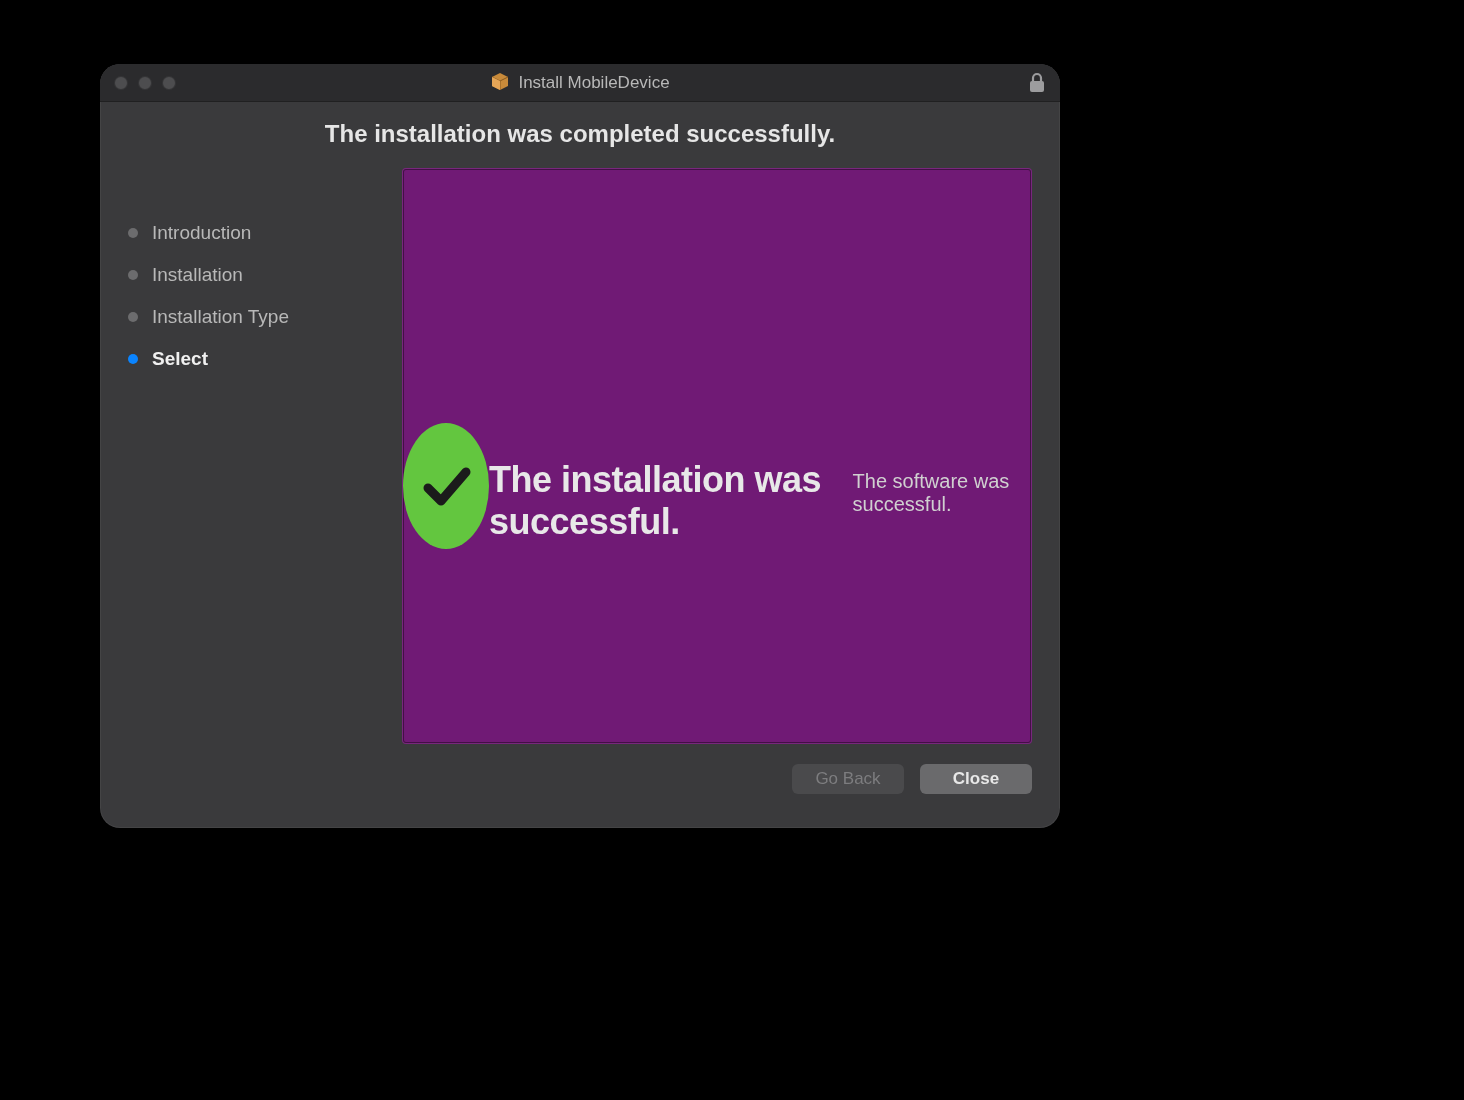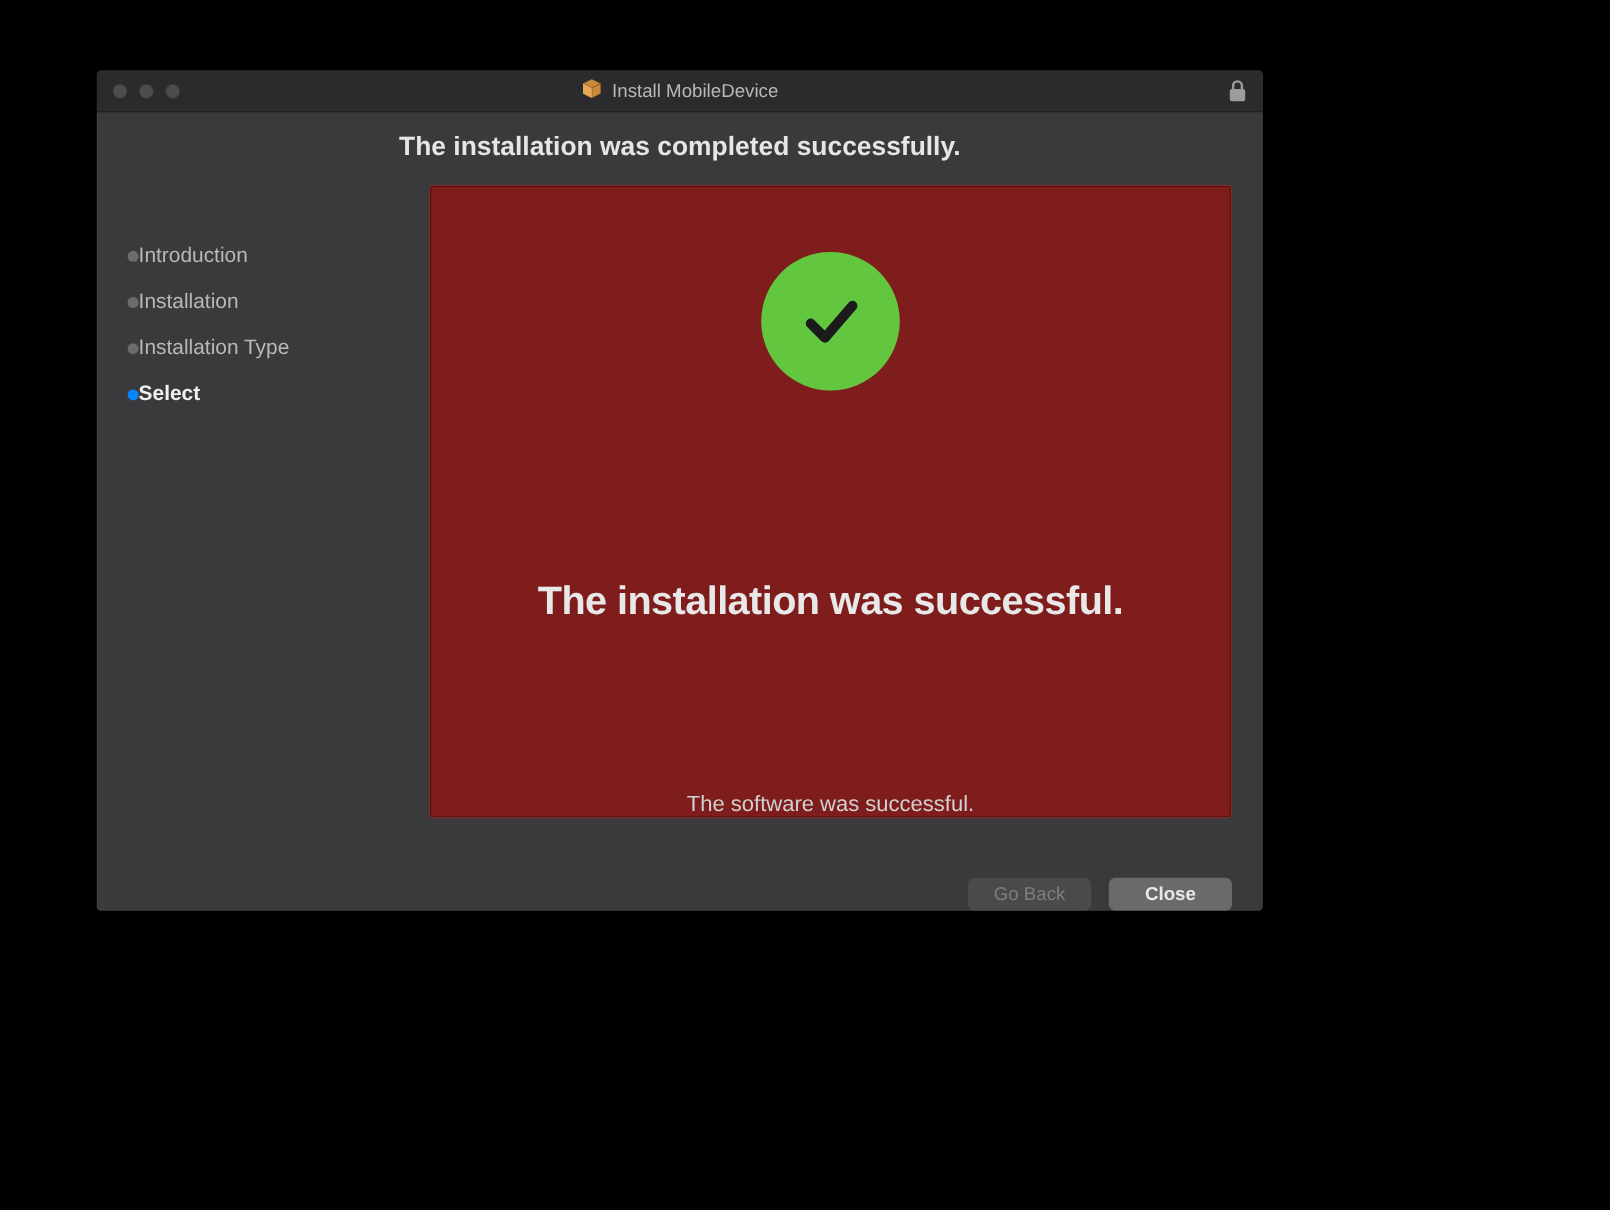--- a/index.html
+++ b/index.html
@@ -5,26 +5,26 @@
   * { box-sizing: border-box; margin: 0; padding: 0; }
   html, body {
     width: 1464px;
     height: 1100px;
     background: #000;
     font-family: -apple-system, BlinkMacSystemFont, "Helvetica Neue", Arial, sans-serif;
     overflow: hidden;
   }
   .window {
     position: absolute;
-    left: 88px;
+    left: 100px;
     top: 64px;
-    width: 1060px;
+    width: 960px;
     height: 764px;
     background: #3a3a3c;
-    border-radius: 4px;
+    border-radius: 20px;
     box-shadow: 0 30px 80px rgba(0,0,0,0.8), inset 0 0 0 1px rgba(255,255,255,0.05);
     display: flex;
     flex-direction: column;
     overflow: hidden;
   }
   .titlebar {
     height: 38px;
     background: #2b2b2d;
     display: flex;
     align-items: center;
@@ -83,20 +83,21 @@
     padding: 16px 28px 0 10px;
   }
   .sidebar {
     width: 292px;
     padding-top: 44px;
     padding-left: 18px;
   }
   .step {
     display: flex;
     align-items: center;
+    gap: 14px;
     height: 42px;
   }
   .bullet {
     width: 10px;
     height: 10px;
     border-radius: 50%;
     background: #6c6c6e;
     flex-shrink: 0;
   }
   .bullet.active { background: #0a84ff; }
@@ -104,26 +105,26 @@
     color: #b8b8b8;
     font-size: 19px;
     font-weight: 400;
   }
   .step-label.active {
     color: #f0f0f0;
     font-weight: 700;
   }
   .content-pane {
     flex: 1;
-    background: #7f1d1d;
+    background: #701a75;
     border: 1px solid rgba(255,255,255,0.06);
     border-radius: 4px;
     height: 576px;
     display: flex;
-    flex-direction: column;
+    flex-direction: row;
     align-items: center;
     padding-top: 60px;
     box-shadow: inset 0 0 0 1px rgba(0,0,0,0.4);
     justify-content: space-between;
   }
   .success-badge {
     width: 126px;
     height: 126px;
     border-radius: 50%;
     background: #63c63f;
@@ -141,21 +142,21 @@
   .success-sub {
     color: #d0d0d0;
     font-size: 20px;
     font-weight: 400;
     margin-top: 14px;
   }
   .button-row {
     height: 64px;
     display: flex;
     justify-content: flex-end;
-    align-items: flex-end;
+    align-items: flex-start;
     gap: 16px;
     padding-right: 28px;
   }
   .btn {
     height: 30px;
     min-width: 112px;
     padding: 0 18px;
     border-radius: 6px;
     font-size: 17px;
     font-weight: 400;

